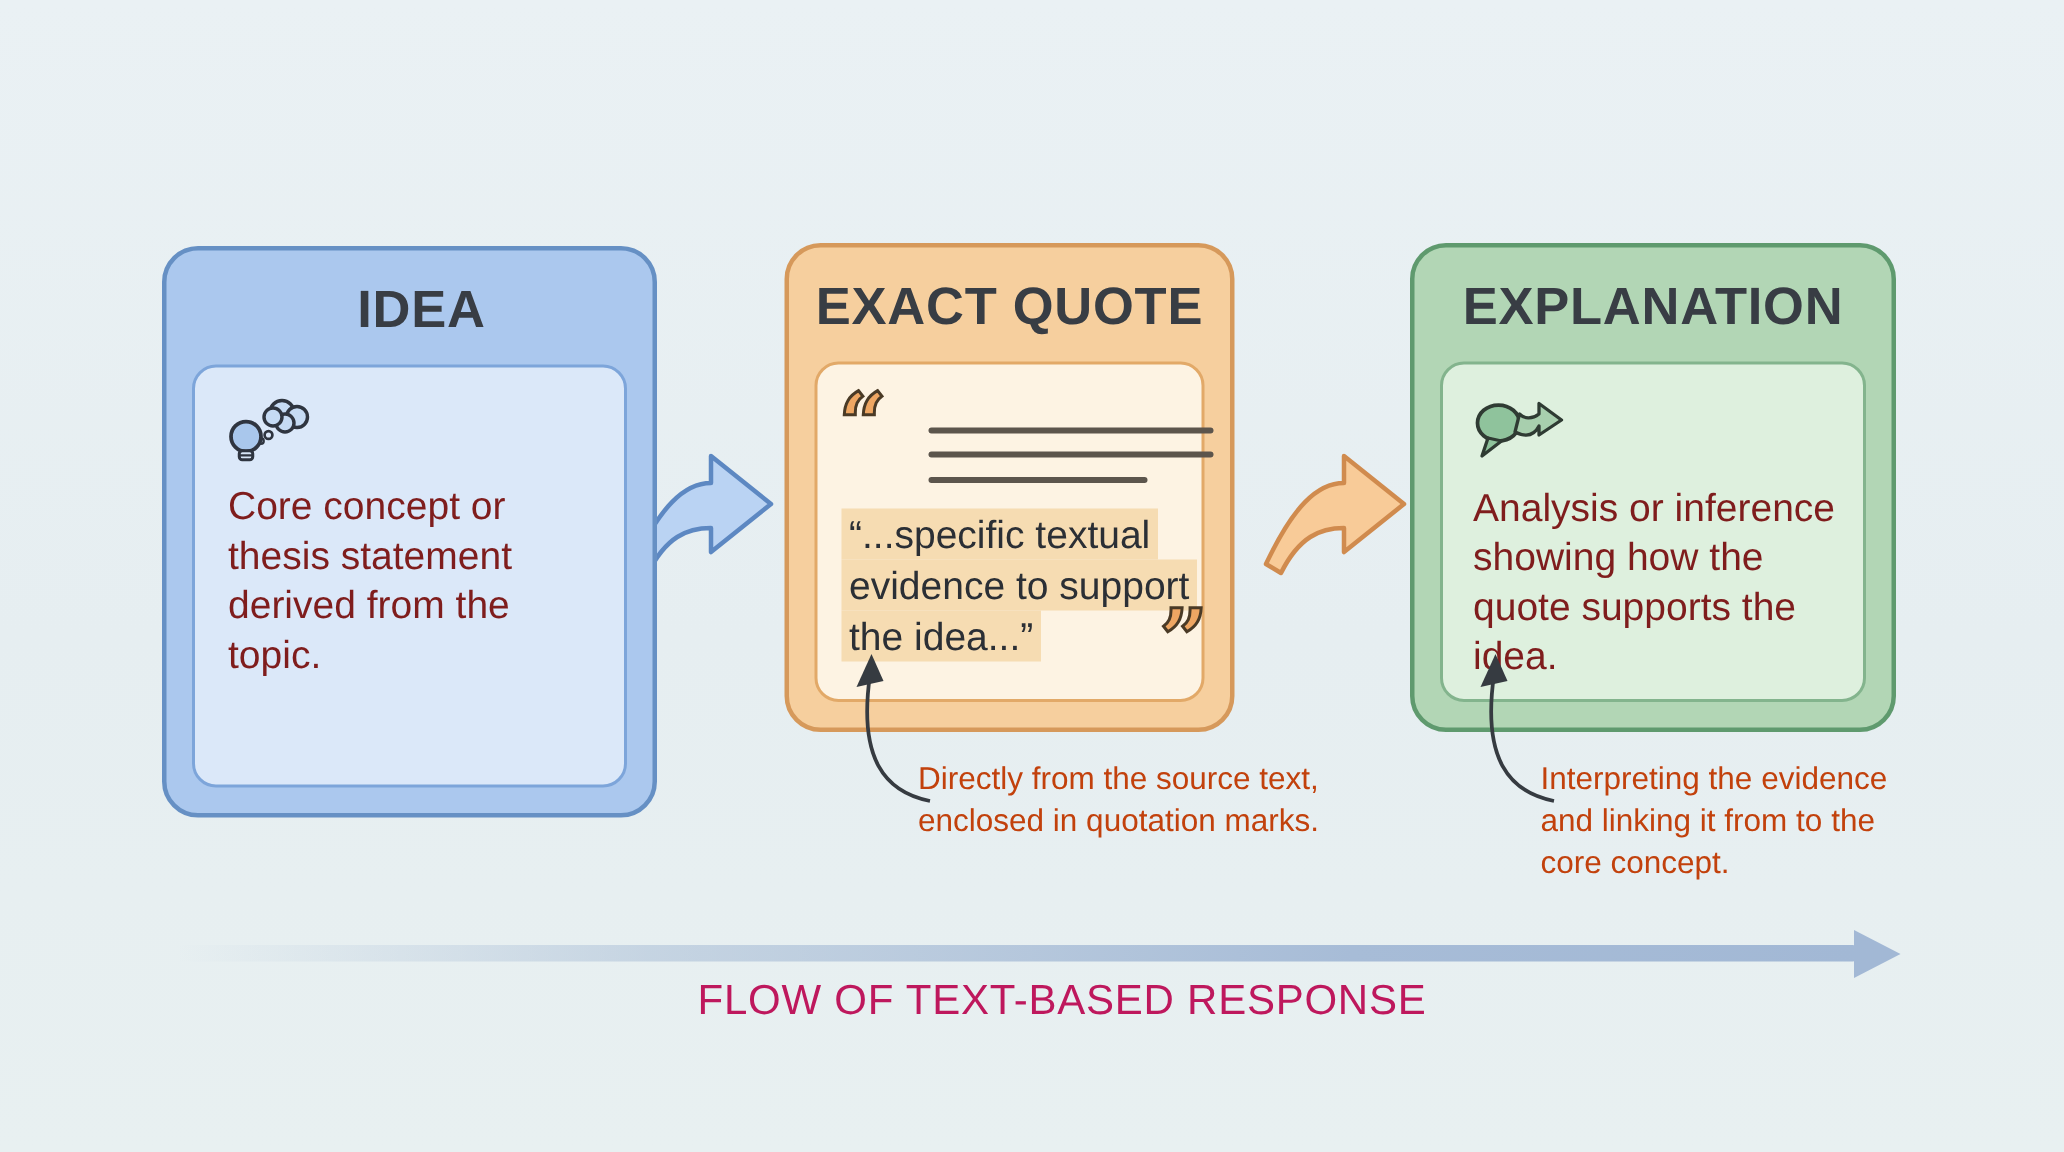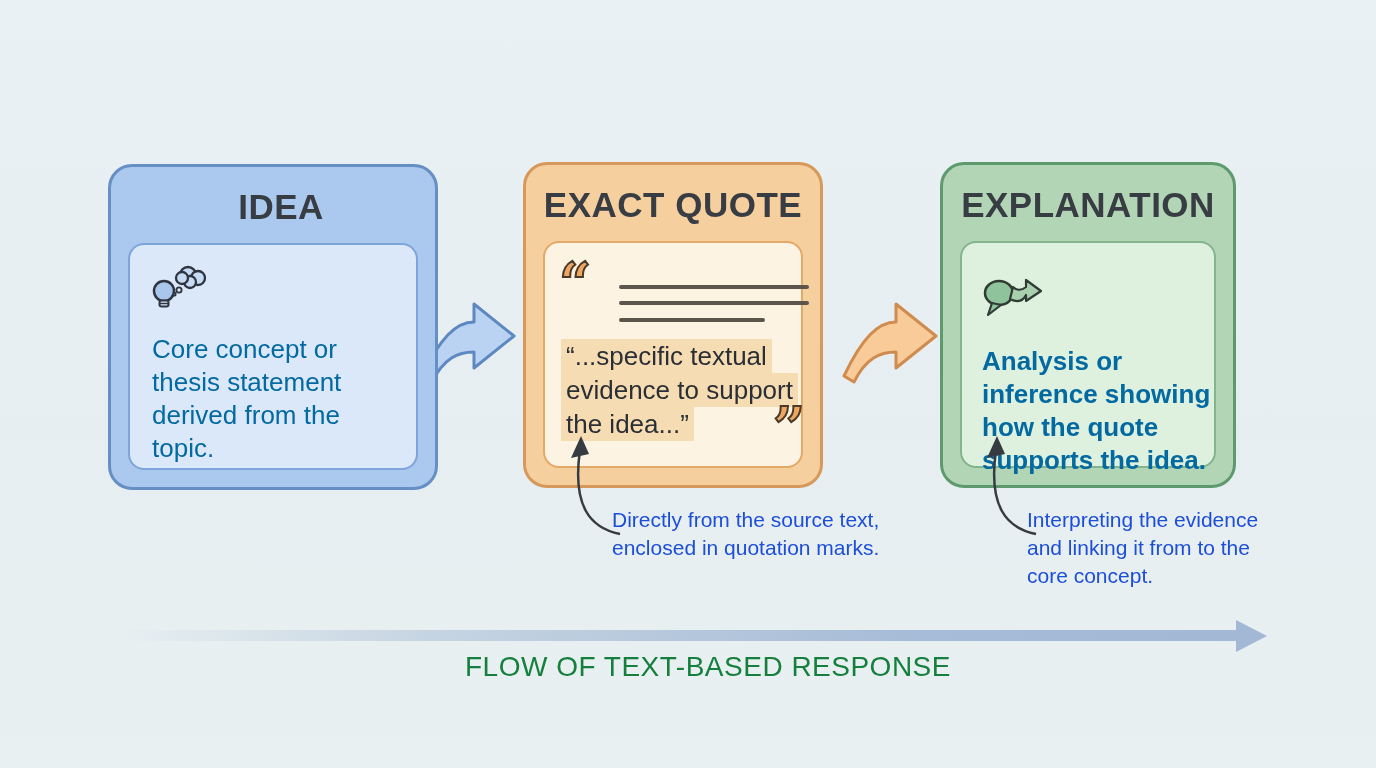--- a/index.html
+++ b/index.html
@@ -10,33 +10,33 @@
     background:linear-gradient(180deg,#eaf1f4 0%,#e6eef1 55%,#e8f0f1 100%);
     color:#30353c;
   }
   .card { position:absolute; border-radius:24px; z-index:2; }
   .card .title {
     text-align:center; font-weight:bold; font-size:35px; letter-spacing:0.5px;
     color:#383d44; margin-top:20px;
   }
   .panel { position:absolute; left:17px; right:17px; top:76px; bottom:17px; border-radius:16px; }
 
-  .card-idea { left:108px; top:164px; width:330px; height:326px;
+  .card-idea { left:108px; top:164px; width:330px; height:381px;
     background:#abc8ee; border:3.5px solid #6690c4;padding-left:16px; }
   .card-idea .panel { background:#dbe8f9; border:2.5px solid #7da5da; padding:18px 22px; }
 
   .card-quote { left:523px; top:162px; width:300px; height:326px;
     background:#f6cf9e; border:3.5px solid #d6995b; }
   .card-quote .panel { background:#fdf3e3; border:2.5px solid #e2a968; }
 
-  .card-expl { left:940px; top:162px; width:296px; height:326px;
+  .card-expl { left:940px; top:162px; width:324px; height:326px;
     background:#b2d6b5; border:3.5px solid #5f9a6e; }
-  .card-expl .panel { background:#def0de; border:2.5px solid #83b48d; padding:32px 20px;font-weight:bold; }
+  .card-expl .panel { background:#def0de; border:2.5px solid #83b48d; padding:21px 20px; }
 
-  .body-text { font-size:26px; line-height:33px; color:#0369a1; margin-top:18px; }
+  .body-text { font-size:26px; line-height:33px; color:#7f1d1d; margin-top:6px; }
   .card-idea .body-text { width:218px; }
   .card-expl .body-text { width:258px; }
 
   .big-quote {
     position:absolute; font-family:"DejaVu Serif",serif; font-weight:bold;
     font-size:56px; line-height:1; color:#eea663;
     -webkit-text-stroke:2px #4a3a26;
   }
   .q-open  { left:14px; top:12px; }
   .q-close { left:228px; top:156px; }
@@ -49,38 +49,38 @@
   }
   .quote-text .hl {
     background:#f6dcb2; padding:2px 5px;
     -webkit-box-decoration-break:clone; box-decoration-break:clone;
   }
   .quote-text .b { font-weight:normal; }
 
   .connector { position:absolute; z-index:1; }
   .ann-arrow { position:absolute; z-index:3; }
   .annotation {
-    position:absolute; width:268px; font-size:21px; line-height:28px; color:#1d4ed8;
+    position:absolute; width:268px; font-size:21px; line-height:28px; color:#c2410c;
   }
   .ann-1 { left:612px; top:506px; }
   .ann-2 { left:1027px; top:506px; }
 
   .flow-line {
     position:absolute; left:118px; top:630px; width:1120px; height:11px; border-radius:3px;
     background:linear-gradient(90deg, rgba(176,194,218,0) 0%, rgba(170,190,214,0.55) 28%, #a7bcd7 70%, #a2b8d5 100%);
     z-index:1;
   }
   .flow-head {
     position:absolute; left:1236px; top:620px; width:0; height:0; z-index:1;
     border-top:16px solid transparent; border-bottom:16px solid transparent;
     border-left:31px solid #a2b8d5;
   }
   .flow-label {
     position:absolute; left:0; right:0; top:651px; text-align:center;
-    font-size:28px; letter-spacing:0.5px; color:#15803d;padding-left:40px;
+    font-size:28px; letter-spacing:0.5px; color:#be185d;padding-left:40px;
   }
   .icon-wrap { height:52px; }
 </style>
 </head>
 <body>
 
 <div class="card card-idea">
   <div class="title">IDEA</div>
   <div class="panel">
     <div class="icon-wrap">

